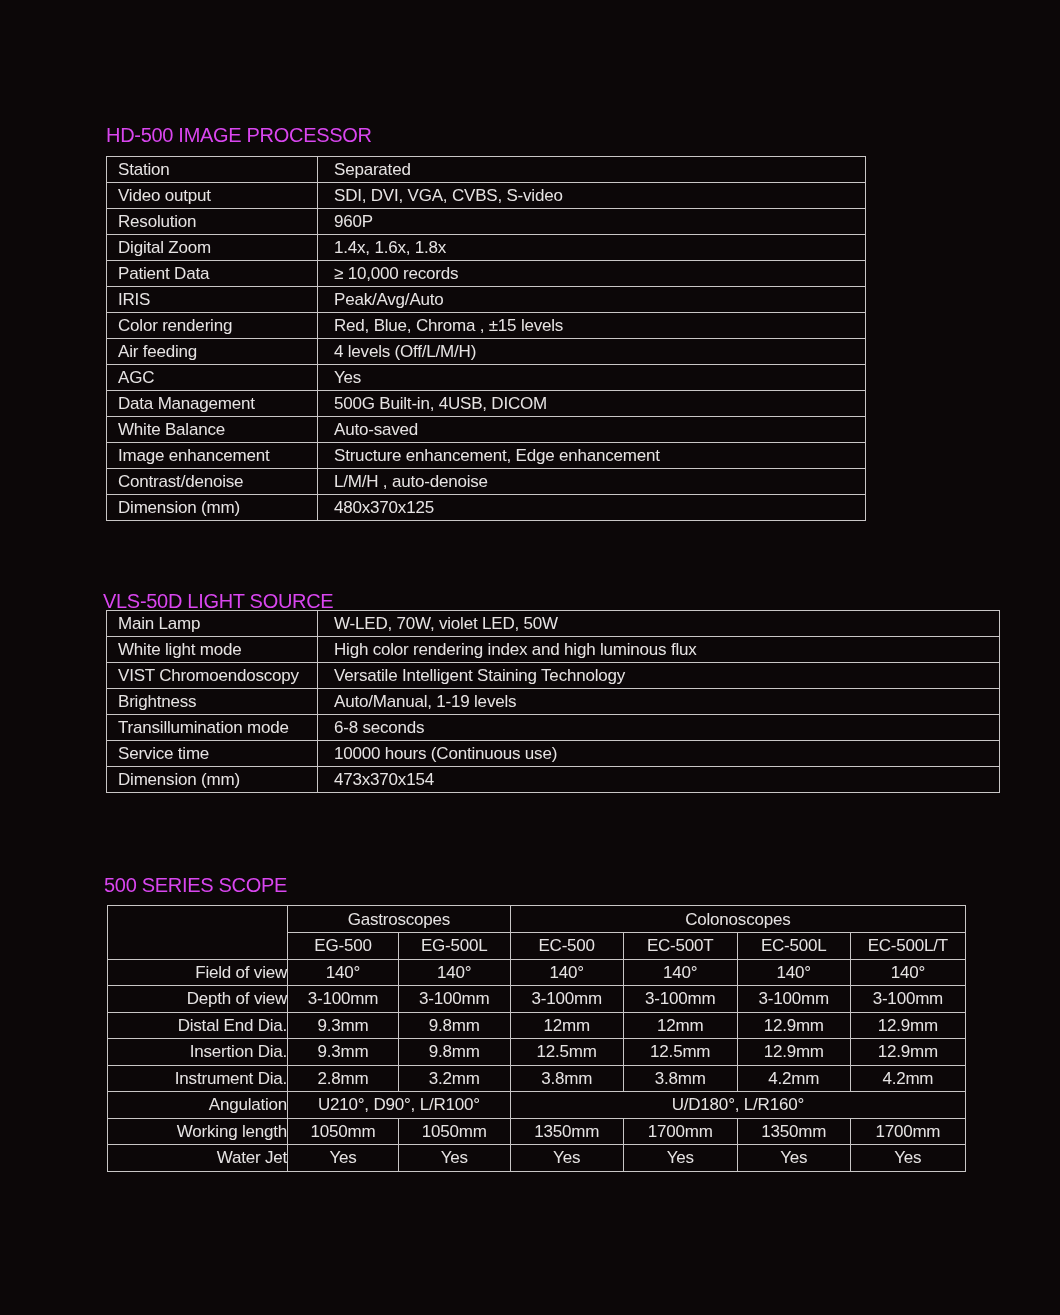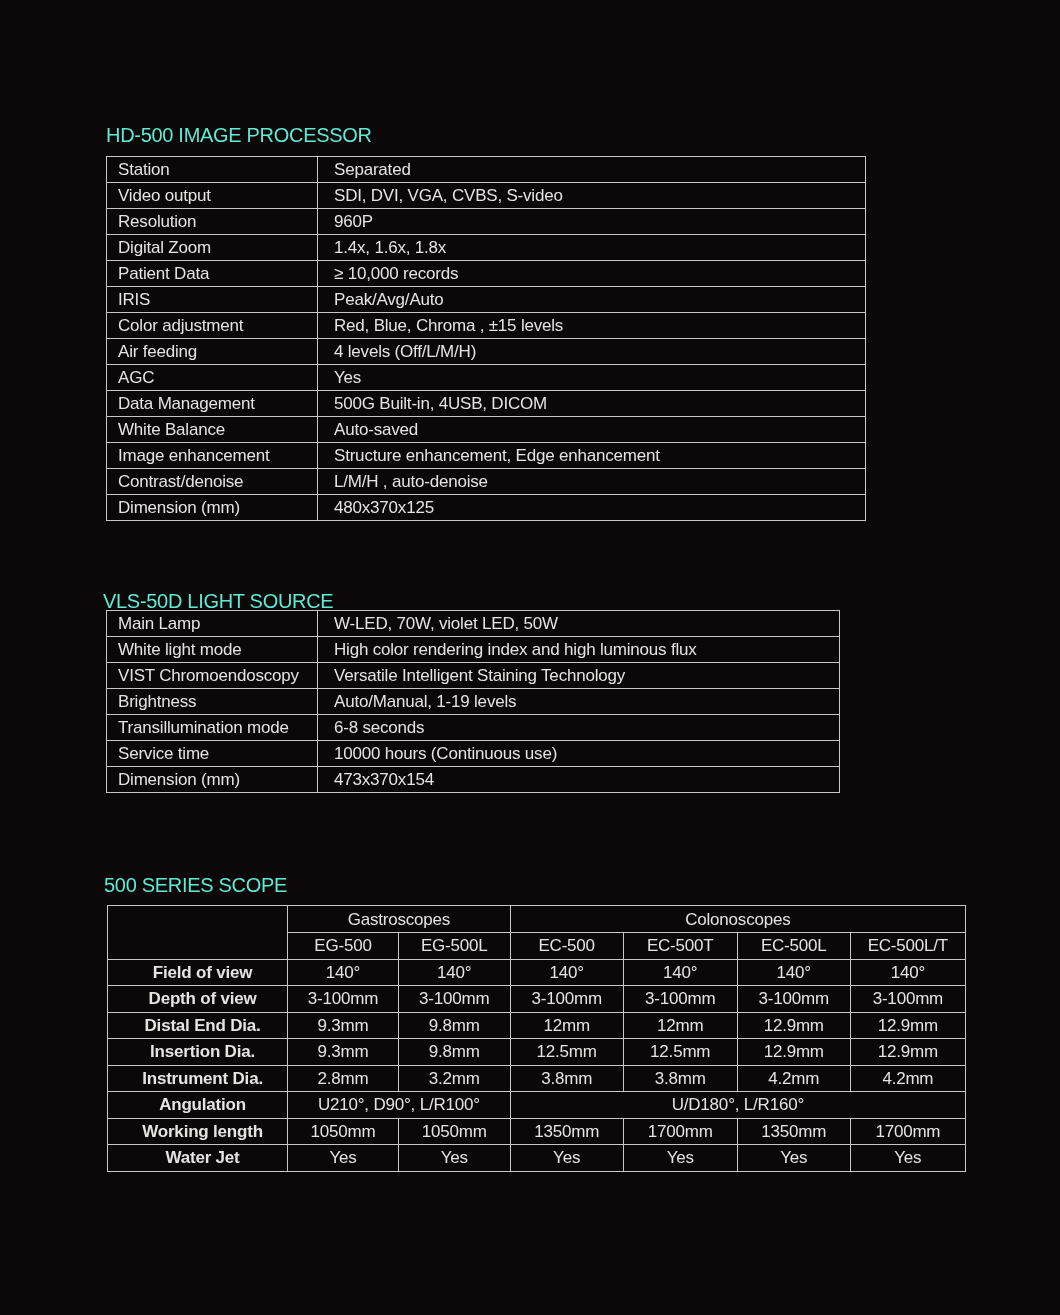--- a/index.html
+++ b/index.html
@@ -1,36 +1,36 @@
 <!DOCTYPE html>
 <html><head>
 <meta charset="utf-8">
 <style>
   html, body { margin:0; padding:0; }
   body {
     width:1060px; height:1315px; background:#0c0708; color:#e6e3e3;
     font-family:"Liberation Sans", sans-serif; position:relative; overflow:hidden;
   }
   .section-title {
-    position:absolute; font-size:20px; color:#5eead4; letter-spacing:-0.3px; margin:0; font-weight:normal;
+    position:absolute; font-size:20px; color:#d946ef; letter-spacing:-0.3px; margin:0; font-weight:normal;
   }
   table { border-collapse:collapse; position:absolute; }
   td {
     border:1.5px solid #c9c6c6; font-size:17px; color:#e6e3e3; padding:0 0 0 11px;
     height:25px; line-height:25px; white-space:nowrap; letter-spacing:-0.2px;
   }
   #t1 { left:106px; top:156px; width:760px; }
   #t1 td.k { width:199px; }
   #t1 td.v { padding-left:16px; }
-  #t2 { left:106px; top:610px; width:734px;padding-left:21px; }
+  #t2 { left:106px; top:610px; width:894px;padding-left:21px; }
   #t2 td.k { width:199px; }
   #t2 td.v { padding-left:16px; }
   #t3 { left:107px; top:905px; width:859px;padding-left:40px; }
   #t3 td { padding:0; text-align:center; height:25.5px; }
-  #t3 td.k { text-align:center; padding-left:10px; width:150px;font-weight:bold; }
+  #t3 td.k { text-align:right; padding-left:10px; width:150px; }
   #t3 td.group { height:26px; }
 </style>
 </head>
 <body>
 
 <h2 class="section-title" style="left:106px;top:124px;">HD-500 IMAGE PROCESSOR</h2>
 <table id="t1">
   <tbody>
     <tr>
         <td class="k">Station</td>
@@ -50,21 +50,21 @@
       </tr>
     <tr>
         <td class="k">Patient Data</td>
         <td class="v">≥ 10,000 records</td>
       </tr>
     <tr>
         <td class="k">IRIS</td>
         <td class="v">Peak/Avg/Auto</td>
       </tr>
     <tr>
-        <td class="k">Color adjustment</td>
+        <td class="k">Color rendering</td>
         <td class="v">Red, Blue, Chroma , ±15 levels</td>
       </tr>
     <tr>
         <td class="k">Air feeding</td>
         <td class="v">4 levels (Off/L/M/H)</td>
       </tr>
     <tr>
         <td class="k">AGC</td>
         <td class="v">Yes</td>
       </tr>

